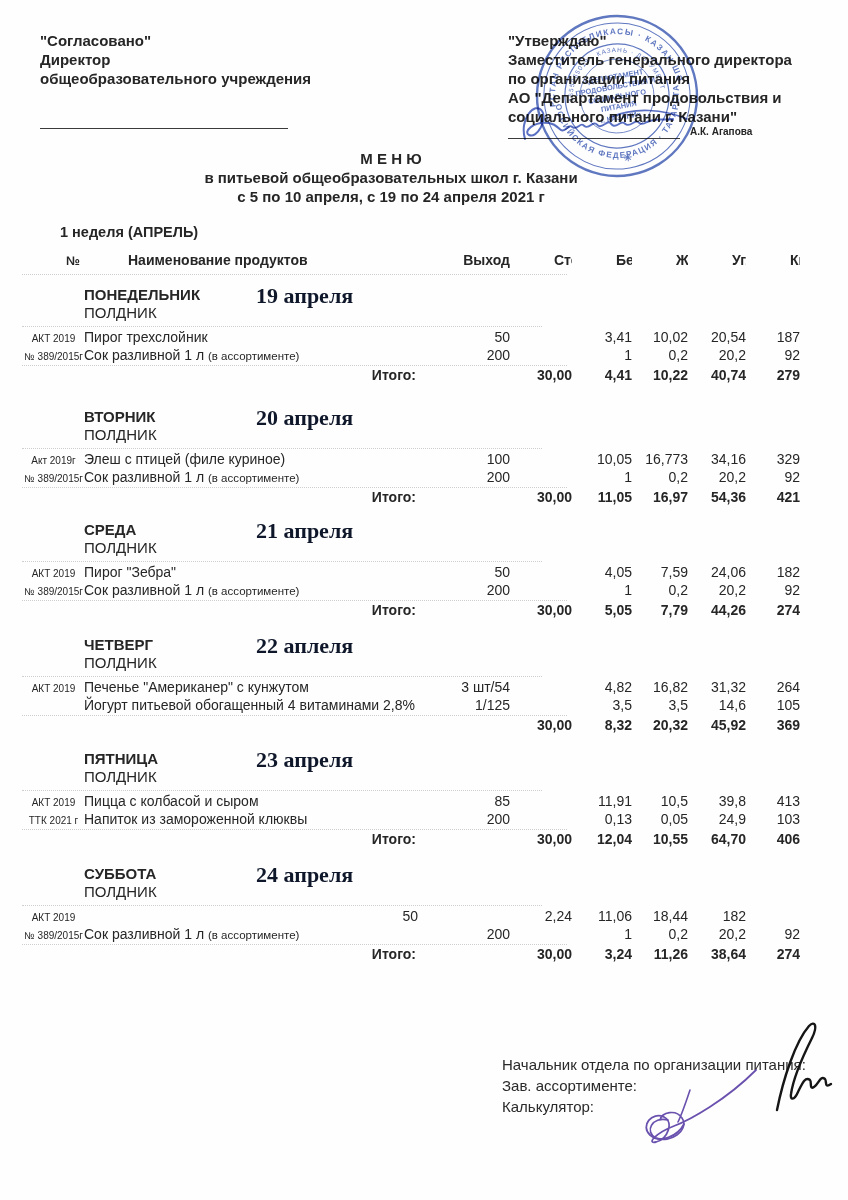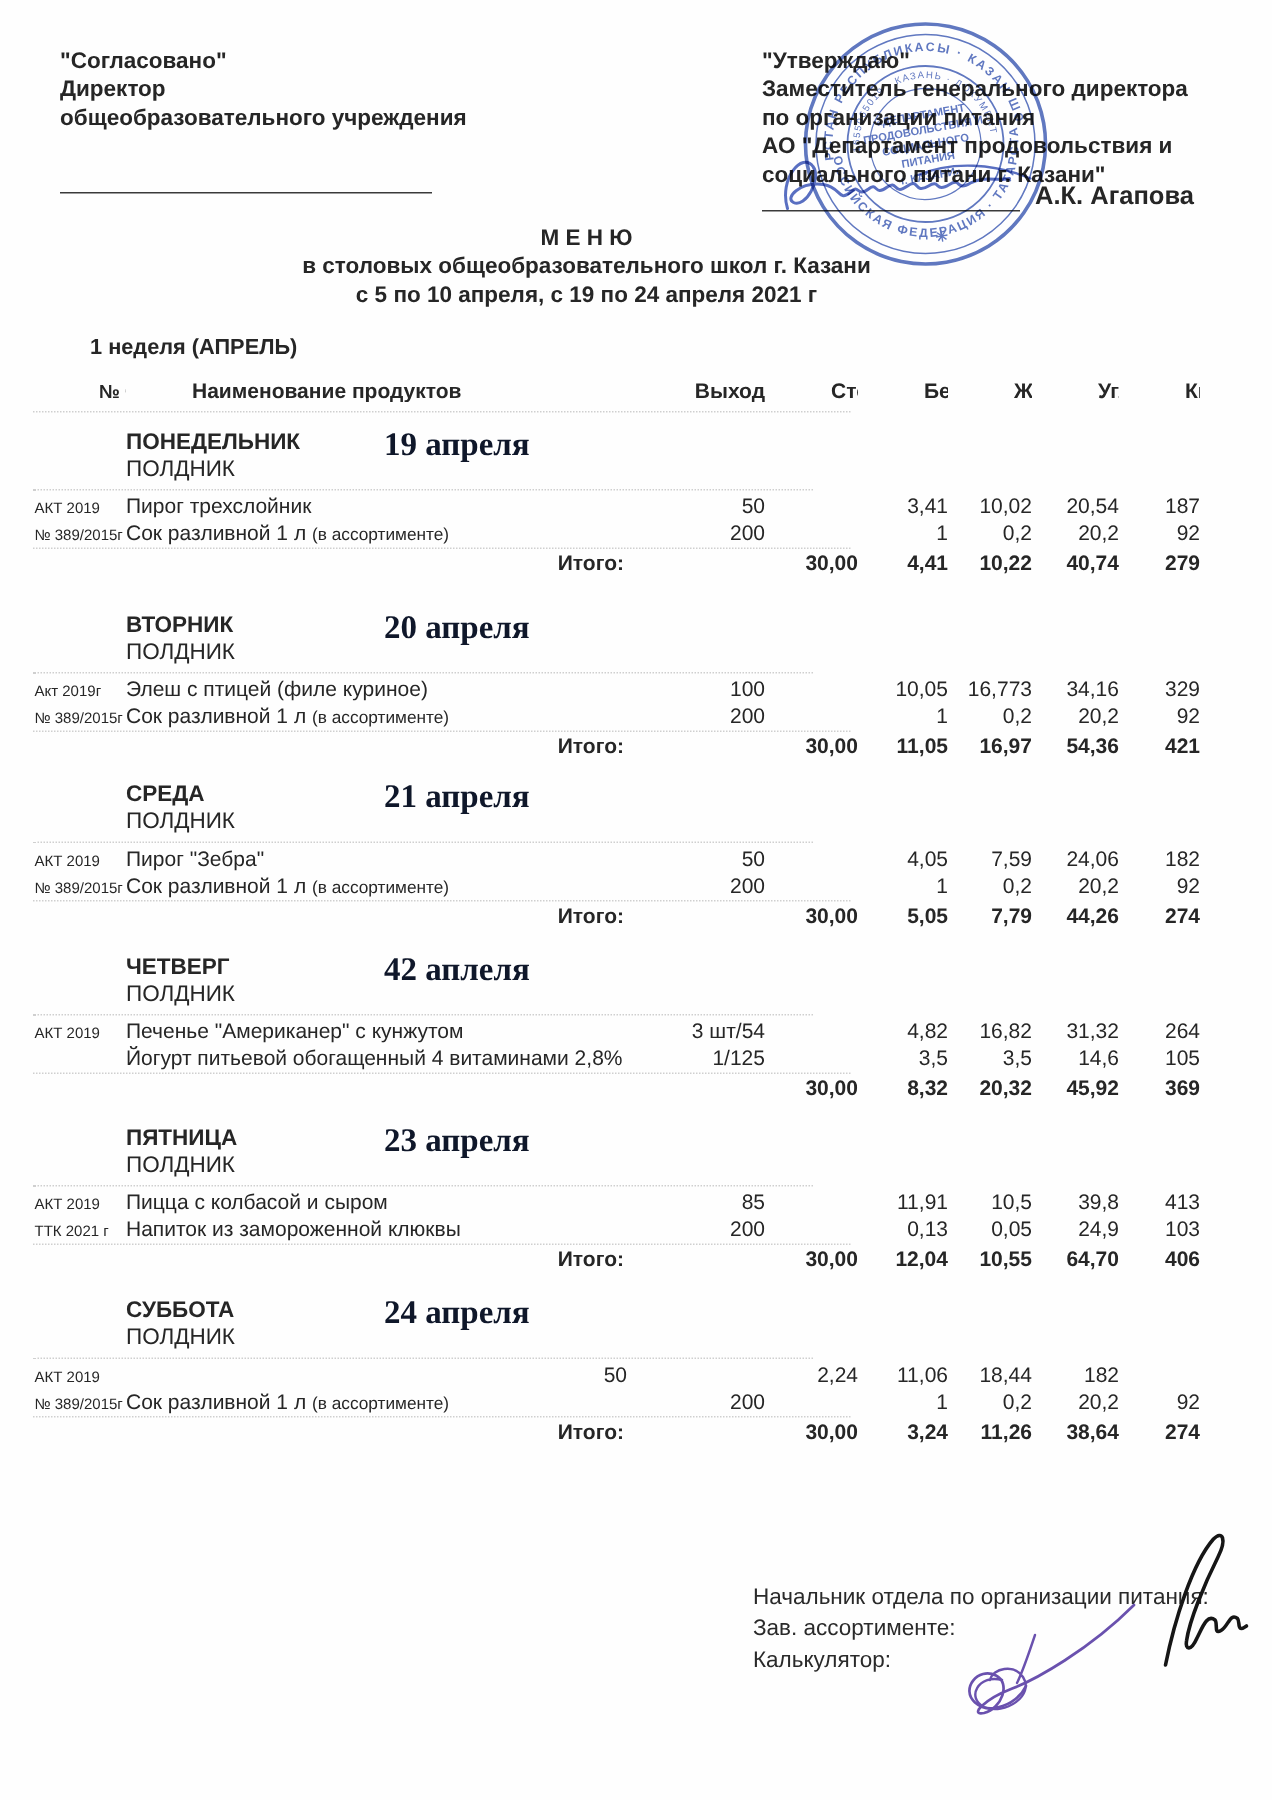--- a/index.html
+++ b/index.html
@@ -8,38 +8,38 @@
     background:#fefefe; overflow:hidden;
     font-family:"Liberation Sans", sans-serif; color:#262626;
   }
   
   .appr { position:absolute; font-weight:bold; font-size:15px; line-height:19px; white-space:nowrap; }
   .appr-left  { left:40px;  top:31px; width:360px; }
   .appr-right { left:508px; top:31px; width:336px; }
   .sign-line-left { position:absolute; left:40px; top:128px; width:248px; height:0; border-top:1.7px solid #3a3a3a; }
   .right-sign { position:absolute; left:508px; top:121px; white-space:nowrap; }
   .right-sign .rline { display:inline-block; width:172px; height:16px; border-bottom:1.7px solid #3a3a3a; vertical-align:bottom; }
-  .right-sign .signatory { font-weight:bold; font-size:17px; margin-left:10px; }
+  .right-sign .signatory { font-weight:bold; font-size:10px; margin-left:10px; }
   
   .title { position:absolute; left:0; top:149px; width:782px; text-align:center;
            font-weight:bold; font-size:15px; line-height:19px; }
   .week-label { position:absolute; left:60px; top:224px; font-weight:bold; font-size:14.5px; }
   
   .row { display:grid; grid-template-columns:62px 334px 92px 62px 60px 56px 58px 54px; align-items:baseline; }
   .thead { position:absolute; left:22px; top:252px; width:780px; font-weight:bold; font-size:14px; }
   .thead .cell { overflow:hidden; white-space:nowrap;padding-left:44px; }
   .cell.num, .thead .num { text-align:right; }
   .hline { position:absolute; height:0; border-top:1px dotted #cfcfcf; }
   .day { position:absolute; left:22px; width:780px; height:104px; }
   .day-name { position:absolute; left:62px; top:0; font-weight:bold; font-size:15px; }
   .day-date { position:absolute; left:234px; top:-3px; font-family:"Liberation Serif", serif; font-weight:bold; font-size:22px; color:#0f172a; }
   .meal     { position:absolute; left:62px; top:18px; font-weight:normal; font-size:15px; }
   .items    { position:absolute; left:0; top:42px; width:780px; }
   .items .row { height:18px; font-size:14px; line-height:18px; }
-  .code  { font-size:10px; color:#262626; white-space:nowrap; overflow:hidden; padding-left:1px; }
+  .code  { font-size:10px; color:#262626; white-space:nowrap; overflow:hidden; padding-left:1px;text-align:center; }
   .iname { font-size:14px; }
   .inote { font-size:11.5px; }
   .total-row { position:absolute; left:0; top:81px; width:780px; font-weight:bold; font-size:14px; }
   .total-label { text-align:right; padding-right:2px; }
   
   .footer { position:absolute; left:502px; top:1054px; font-size:15px; line-height:21px; color:#2a2a2a; white-space:nowrap; }
   
   .stamp { position:absolute; left:525px; top:4px; transform:rotate(-10deg);
            opacity:.78; mix-blend-mode:multiply; pointer-events:none; }
   .stamp text, .stamp textPath { fill:#3352b0; font-family:"Liberation Sans", sans-serif; }
@@ -98,21 +98,21 @@
 
   <svg class="sig sig-agapova" width="190" height="60" viewBox="0 0 190 60">
     <path d="M10,44 C4,24 20,6 27,16 C33,24 22,44 14,40 C8,37 18,26 34,28 C46,30 44,40 52,33
              C58,27 56,37 64,31 C70,26 68,36 76,30 C84,24 80,36 90,29 C98,23 94,35 104,29
              C112,24 108,34 118,28 C126,23 122,33 132,27 C142,22 150,26 158,24" stroke="#3c55b8" stroke-width="2"></path>
     <path d="M96,22 C120,12 148,14 172,24" stroke="#3c55b8" stroke-width="1.6"></path>
   </svg>
 
   <div class="title">
     <div>М Е Н Ю</div>
-    <div>в столовых общеобразовательного школ г. Казани</div>
+    <div>в питьевой общеобразовательных школ г. Казани</div>
     <div>с  5  по  10  апреля, с 19  по  24  апреля  2021 г</div>
   </div>
 
   <div class="week-label">1 неделя (АПРЕЛЬ)</div>
 
   <div class="row thead">
     <span class="cell" style="font-size:12.5px">№ Сб.рец</span>
     <span class="cell">Наименование продуктов</span>
     <span class="cell num">Выход</span>
     <span class="cell num">Стои-ть</span>
@@ -238,21 +238,21 @@
       <span class="cell num">30,00</span>
       <span class="cell num">5,05</span>
       <span class="cell num">7,79</span>
       <span class="cell num">44,26</span>
       <span class="cell num">274</span>
     </div>
   </section>
 
   <section class="day" style="top:636px">
     <span class="day-name">ЧЕТВЕРГ</span>
-    <span class="day-date">42 аплеля</span>
+    <span class="day-date">22 аплеля</span>
     <span class="meal">ПОЛДНИК</span>
     <div class="hline" style="left:0; top:40px; width:520px"></div>
     <div class="items">
       <div class="row">
         <span class="cell code">АКТ 2019</span>
         <span class="cell"><span class="iname">Печенье "Американер" с кунжутом</span> <span class="inote"></span></span>
         <span class="cell num">3 шт/54</span>
         <span class="cell num"></span>
         <span class="cell num">4,82</span>
         <span class="cell num">16,82</span>

